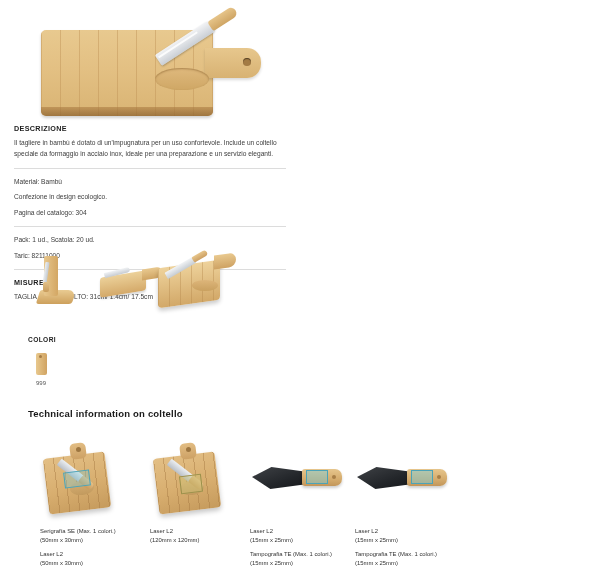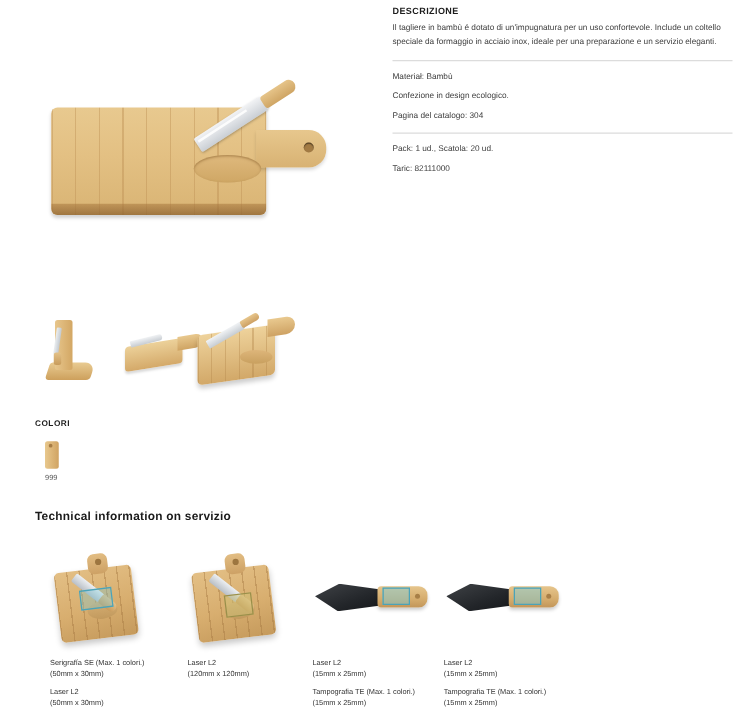--- a/index.html
+++ b/index.html
@@ -8,21 +8,21 @@
     width: 600px;
     height: 570px;
     background: #ffffff;
     font-family: "Liberation Sans", sans-serif;
     color: #2a2a2a;
     overflow: hidden;
     position: relative;
   }
 
   
-  .top-wrap { display: flex; width: 600px; height: 232px; }
+  .top-wrap { display: flex; width: 600px; height: 232px; flex-direction: column; }
   .product-image-pane {
     width: 300px; height: 232px;
     position: relative;
     display: flex; align-items: center; justify-content: center;
   }
 
   
   .board-main { position: relative; width: 230px; height: 120px; }
   .board-body {
     position: absolute; left: 6px; top: 30px;
@@ -271,20 +271,24 @@
       <p class="kv">Materiał: Bambù</p>
       <p class="kv">Confezione in design ecologico.</p>
       <p class="kv">Pagina del catalogo: 304</p>
     </div>
 
     <div class="info-block">
       <p class="kv">Pack: 1 ud., Scatola: 20 ud.</p>
       <p class="kv">Taric: 82111000</p>
     </div>
 
+    <div class="info-block">
+      <div class="block-title">MISURE</div>
+      <p class="kv">TAGLIA UNICA ADULTO: 31cm/ 1.4cm/ 17.5cm</p>
+    </div>
 
   </div>
 </div>
 
 <div class="thumbs">
 
   <div class="thumb t1">
     <div class="t1-base"></div>
     <div class="t1-board"></div>
     <div class="t1-knife"></div>
@@ -310,21 +314,21 @@
 </div>
 
 <div class="colori-sec">
   <div class="colori-title">COLORI</div>
   <div class="swatch-wrap">
     <div class="swatch"></div>
     <div class="swatch-label">999</div>
   </div>
 </div>
 
-<div class="tech-title">Technical information on servizio</div>
+<div class="tech-title">Technical information on coltello</div>
 
 <div class="tech-row">
 
   <div class="tech-item ti1">
     <div class="tb">
       <div class="tb-body"></div>
       <div class="tb-handle"></div>
       <div class="tb-hole"></div>
       <div class="tb-oval"></div>
       <div class="tb-knife">

